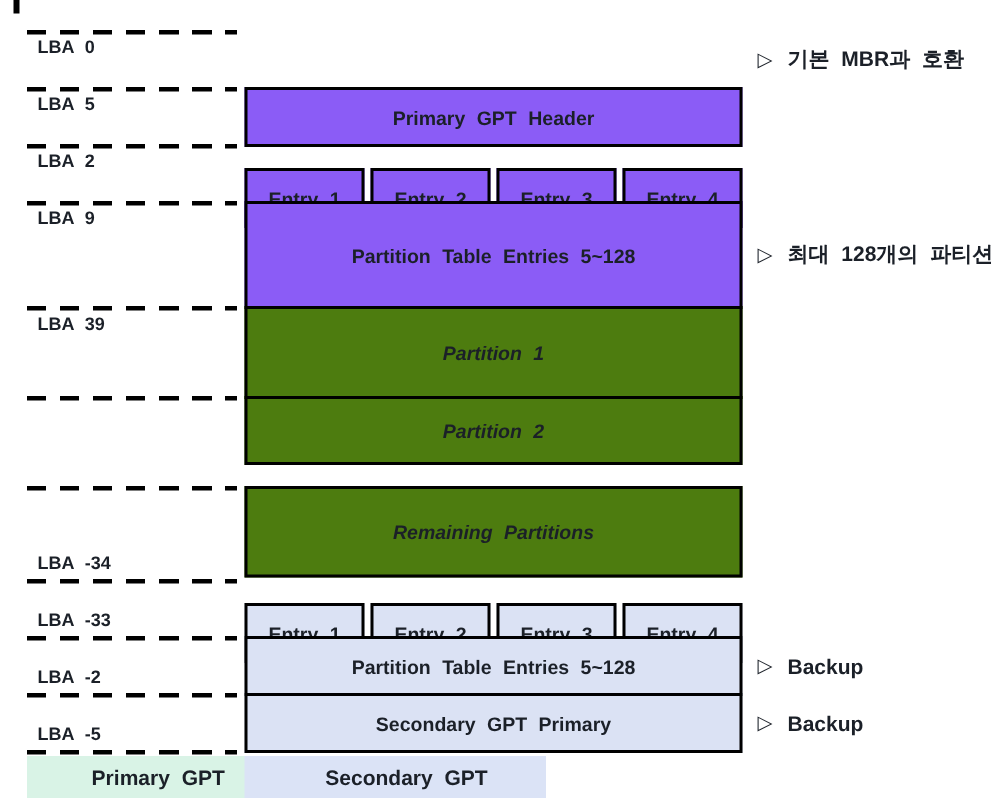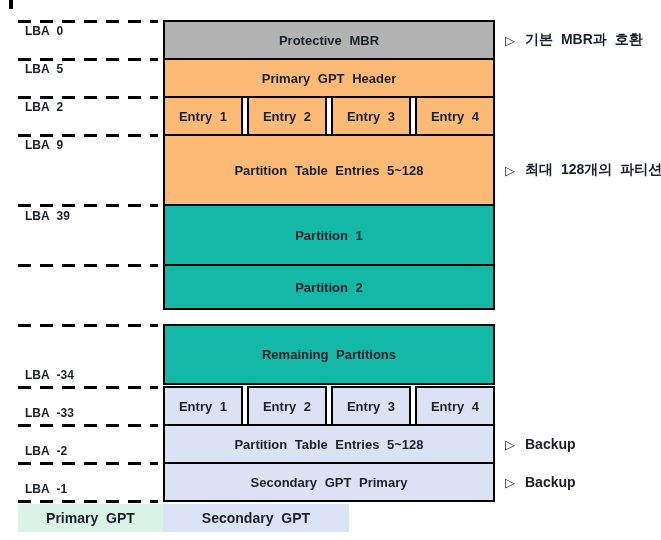--- a/index.html
+++ b/index.html
@@ -21,53 +21,53 @@
   .lba{position:absolute;left:25px;font-size:12px;word-spacing:4px;white-space:nowrap;}
   .l0{top:24px}.l1{top:62px}.l2{top:100px}.l3{top:138px}.l34{top:209px}
   .lm34{top:368px}.lm33{top:406px}.lm2{top:444px}.lm1{top:482px}
   
   .block{
     position:absolute;left:163px;width:332px;box-sizing:border-box;
     border:2px solid #000;display:flex;align-items:center;justify-content:center;
     font-size:13px;word-spacing:4px;text-align:center;white-space:nowrap;
   }
   .gray{background:#b3b3b3;}
-  .green{background:#fdba74;}
+  .green{background:#8b5cf6;}
   .blue{background:#dbe2f4;}
-  .white{background:#14b8a6;}
+  .white{background:#4d7c0f;font-style:italic;}
   .b1{top:20px;height:40px}
   .b2{top:58px;height:40px}
   .b4{top:134px;height:72px}
   .b5{top:204px;height:62px}
   .b6{top:264px;height:46px}
   .b7{top:324px;height:61px}
   .b9{top:424px;height:40px}
   .b10{top:462px;height:40px}
   
   .entry-row{
     position:absolute;left:163px;width:332px;height:40px;
-    display:flex;gap:4px;box-sizing:border-box;
+    display:flex;gap:4px;box-sizing:border-box;margin-top:16px;
   }
   .r3{top:96px}.r8{top:386px}
   .cell{
     flex:1;box-sizing:border-box;border:2px solid #000;
     display:flex;align-items:center;justify-content:center;
     font-size:13px;word-spacing:4px;white-space:nowrap;
   }
   
   .annot{
     position:absolute;left:505px;height:20px;display:flex;align-items:center;
     font-size:14px;word-spacing:4px;white-space:nowrap;font-weight:bold;
   }
   .annot .tri{font-weight:normal;font-size:13px;margin-right:10px;}
   .a1{top:30px}.a2{top:160px}.a3{top:434px}.a4{top:472px}
   
   .legend-box{
     position:absolute;top:504px;height:28px;display:flex;align-items:center;justify-content:center;
-    font-size:14px;word-spacing:4px;white-space:nowrap;
+    font-size:14px;word-spacing:4px;white-space:nowrap;padding-left:15px;
   }
   .lg-primary{left:18px;width:145px;background:#d9f3e6;}
   .lg-secondary{left:163px;width:186px;background:#dbe3f6;}
 </style>
 </head>
 <body>
 
 <div class="canvas">
 
   <div class="stray"></div>
@@ -85,23 +85,22 @@
   <div class="dash d11"></div>
 
   <div class="lba l0">LBA 0</div>
   <div class="lba l1">LBA 5</div>
   <div class="lba l2">LBA 2</div>
   <div class="lba l3">LBA 9</div>
   <div class="lba l34">LBA 39</div>
   <div class="lba lm34">LBA -34</div>
   <div class="lba lm33">LBA -33</div>
   <div class="lba lm2">LBA -2</div>
-  <div class="lba lm1">LBA -1</div>
+  <div class="lba lm1">LBA -5</div>
 
-  <div class="block gray b1">Protective MBR</div>
   <div class="block green b2">Primary GPT Header</div>
 
   <div class="entry-row r3">
     <div class="cell green">Entry 1</div>
     <div class="cell green">Entry 2</div>
     <div class="cell green">Entry 3</div>
     <div class="cell green">Entry 4</div>
   </div>
 
   <div class="block green b4">Partition Table Entries 5~128</div>

